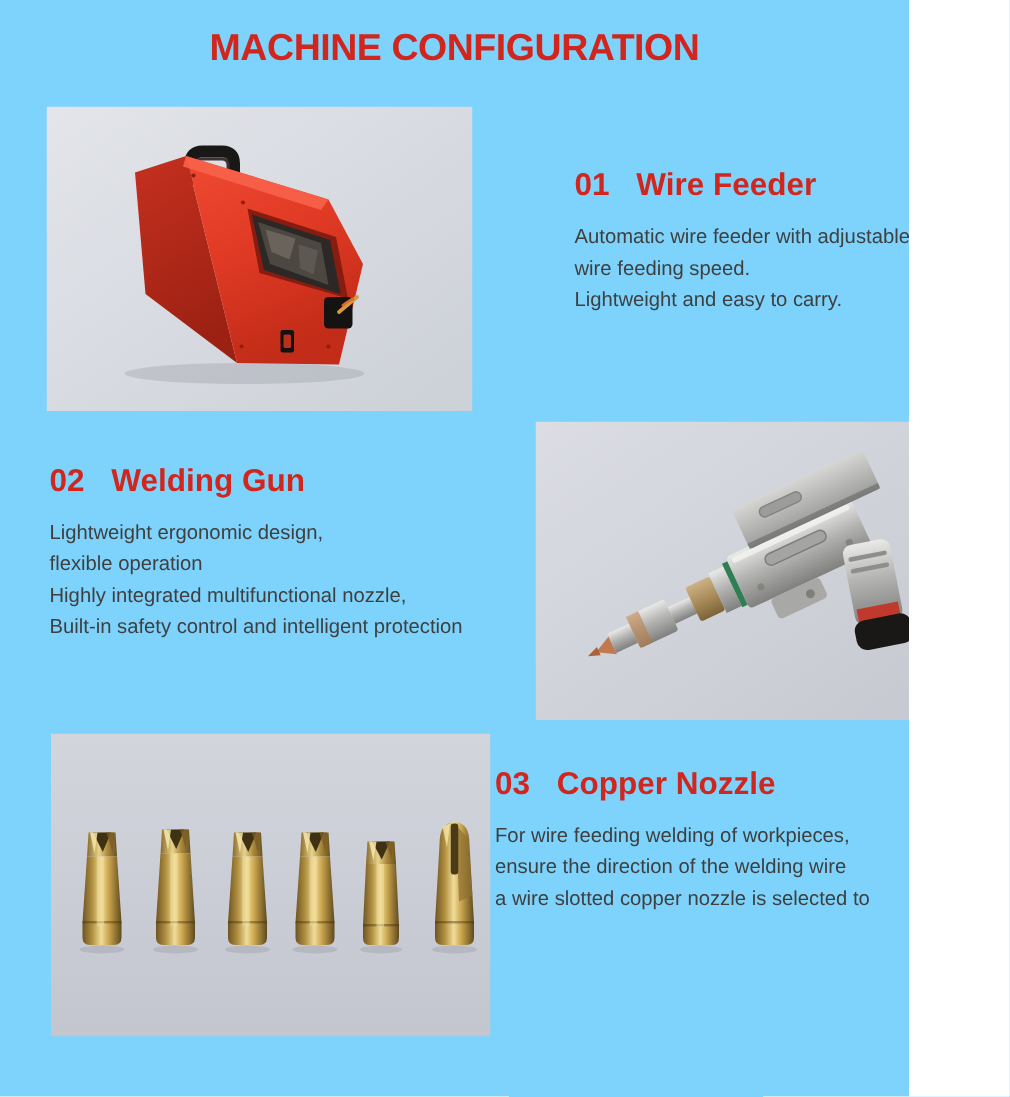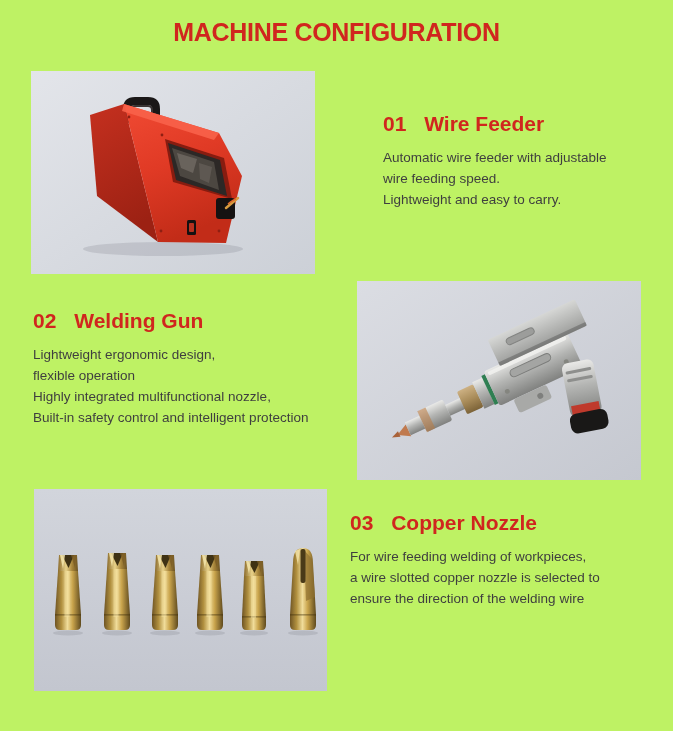--- a/index.html
+++ b/index.html
@@ -1,33 +1,33 @@
 <!DOCTYPE html>
 <html style="--accent: #d0261e; --body-text: #3f3f3f;"><head>
 <meta charset="utf-8">
 <style>
   html,body{margin:0;padding:0;background:#ffffff;}
   .page{
-    position:relative;width:673px;height:731px;background:#bef264;
+    position:relative;width:606px;height:731px;background:#7dd3fc;
     font-family:"Liberation Sans",sans-serif;overflow:hidden;
   }
   .title{
     position:absolute;top:18px;left:0;width:100%;margin:0;
     text-align:center;font-size:25px;font-weight:bold;letter-spacing:-0.3px;
     color:var(--accent,#d0261e);
   }
   figure.photo{position:absolute;margin:0;padding:0;}
   figure.photo svg{display:block;}
   .photo-1{left:31px;top:71px;width:284px;height:203px;}
   .photo-2{left:357px;top:281px;width:284px;height:199px;}
   .photo-3{left:34px;top:489px;width:293px;height:202px;}
   section.text{position:absolute;}
   .text-1{left:383px;top:112px;width:272px;}
   .text-2{left:33px;top:309px;width:340px;}
-  .text-3{left:350px;top:511px;width:312px;}
+  .text-3{left:330px;top:511px;width:312px;}
   .sec-head{
     margin:0 0 12px 0;font-size:21px;line-height:23px;font-weight:bold;
     color:var(--accent,#d0261e);
   }
   .sec-num{margin-right:12px;}
   .line{
     margin:0;font-size:13.5px;line-height:21px;
     color:var(--body-text,#3f3f3f);
   }
 </style>
@@ -256,17 +256,17 @@
       </g>
     </svg>
   </figure>
 
   <section class="text text-3">
     <h2 class="sec-head">
       <span class="sec-num">03</span>
       <span class="sec-name">Copper Nozzle</span>
     </h2>
     <p class="line">For wire feeding welding of workpieces,</p>
+    <p class="line">ensure the direction of the welding wire</p>
     <p class="line">a wire slotted copper nozzle is selected to</p>
-    <p class="line">ensure the direction of the welding wire</p>
   </section>
 
 </div>
 
 </body></html>

